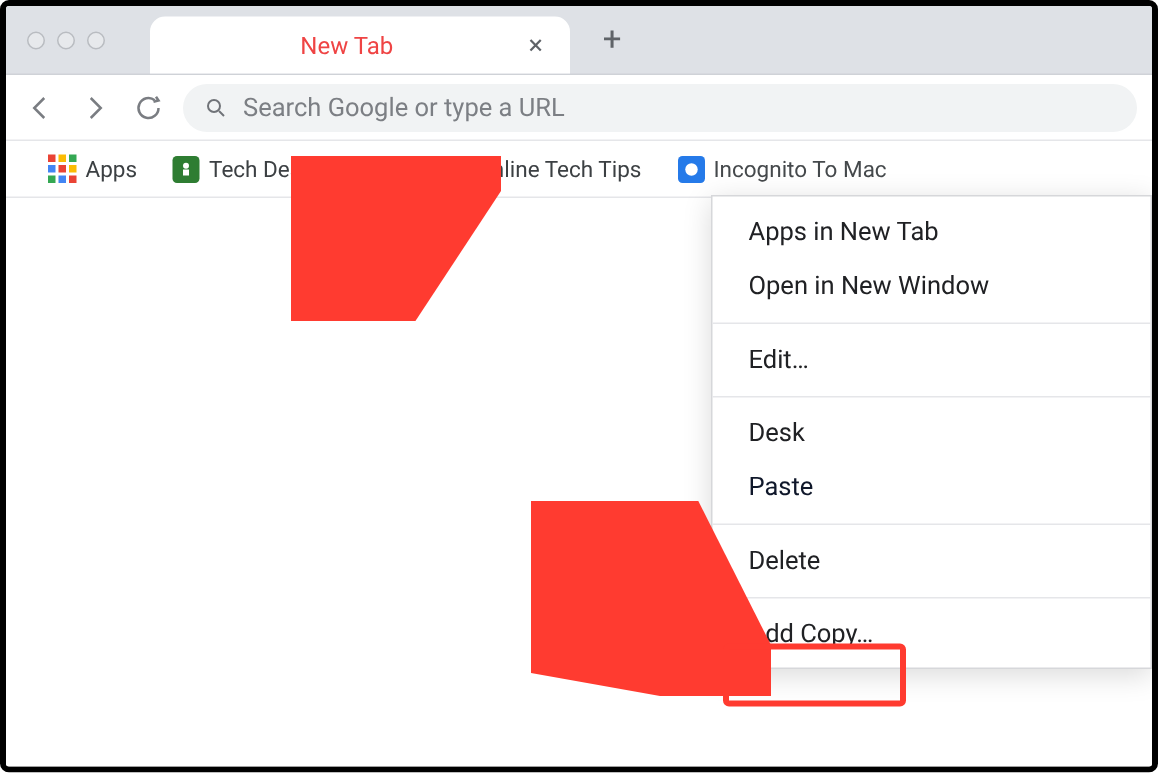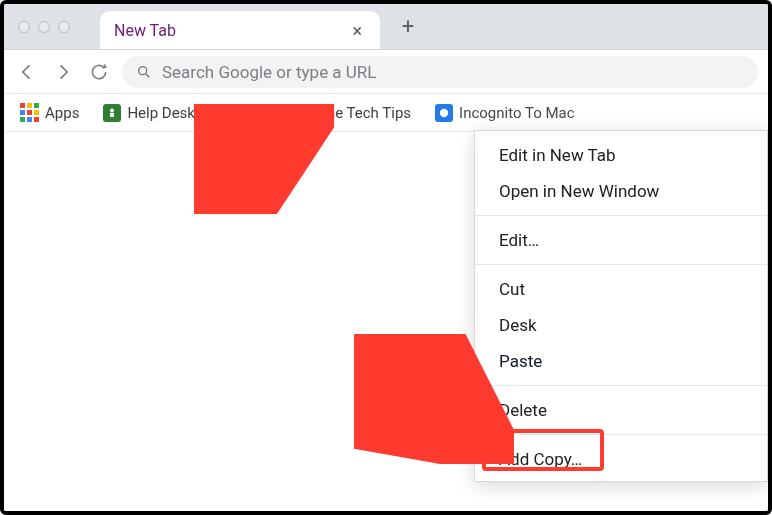--- a/index.html
+++ b/index.html
@@ -49,22 +49,23 @@
     background: #fff;
     border-top-left-radius: 10px;
     border-top-right-radius: 10px;
     padding: 0 14px;
     min-width: 280px;
     margin-bottom: 0;
     position: relative;
   }
   .tab-title {
     font-size: 16px;
-    color: #701a75;
+    color: #ef4444;
     flex: 1;
+    text-align: center;
   }
   .tab-close {
     color: #5f6368;
     font-size: 18px;
     cursor: pointer;
     padding: 0 4px;
   }
   .new-tab-btn {
     width: 36px; height: 36px;
     display: flex; align-items: center; justify-content: center;
@@ -103,21 +104,21 @@
   .omnibox svg { width: 16px; height: 16px; stroke: #707378; fill: none; stroke-width: 2; }
   .omnibox .ph {
     color: #7c7f84;
     font-size: 17px;
   }
   .bookmarks {
     height: 38px;
     background: #fff;
     display: flex;
     align-items: center;
-    padding: 0 10px;
+    padding: 0 22px;
     gap: 12px;
     border-bottom: 1px solid #e5e6e9;
     font-size: 15px;
     color: #3c4043;
     text-align: right;
   }
   .bm {
     display: flex;
     align-items: center;
     gap: 6px;
@@ -240,45 +241,44 @@
       </span>
       <span>Apps</span>
     </div>
     <div class="bm">
       <span class="favicon" style="background:#2e7d32">
         <svg width="12" height="12" viewBox="0 0 24 24">
             <circle cx="12" cy="7" r="4" fill="#fff"></circle>
             <rect x="8" y="12" width="8" height="8" fill="#fff"></rect>
           </svg>
       </span>
-      <span>Help Desk Help –…</span>
+      <span>Tech Desk Geek –…</span>
     </div>
     <div class="bm">
       <span class="favicon" style="background:#ff6d00">OTT</span>
       <span>Online Tech Tips</span>
     </div>
     <div class="bm" style="opacity:.95">
       <span class="favicon" style="background:#1a73e8">
         <svg width="10" height="10" viewBox="0 0 24 24">
             <circle cx="12" cy="12" r="10" fill="#fff"></circle>
           </svg>
       </span>
       <span>Incognito To Mac</span>
     </div>
   </div>
 
   <div class="content"></div>
 
   <div class="ctx">
-    <div class="ctx-item">Edit in New Tab</div>
+    <div class="ctx-item">Apps in New Tab</div>
     <div class="ctx-item">Open in New Window</div>
     <div class="ctx-sep"></div>
     <div class="ctx-item">Edit…</div>
     <div class="ctx-sep"></div>
-    <div class="ctx-item">Cut</div>
     <div class="ctx-item">Desk</div>
     <div class="ctx-item disabled">Paste</div>
     <div class="ctx-sep"></div>
     <div class="ctx-item">Delete</div>
     <div class="ctx-sep"></div>
     <div class="ctx-item">Add Copy…</div>
   </div>
 
   <div class="highlight-box" style="top:425px; left:478px; width:122px; height:42px;"></div>
 

